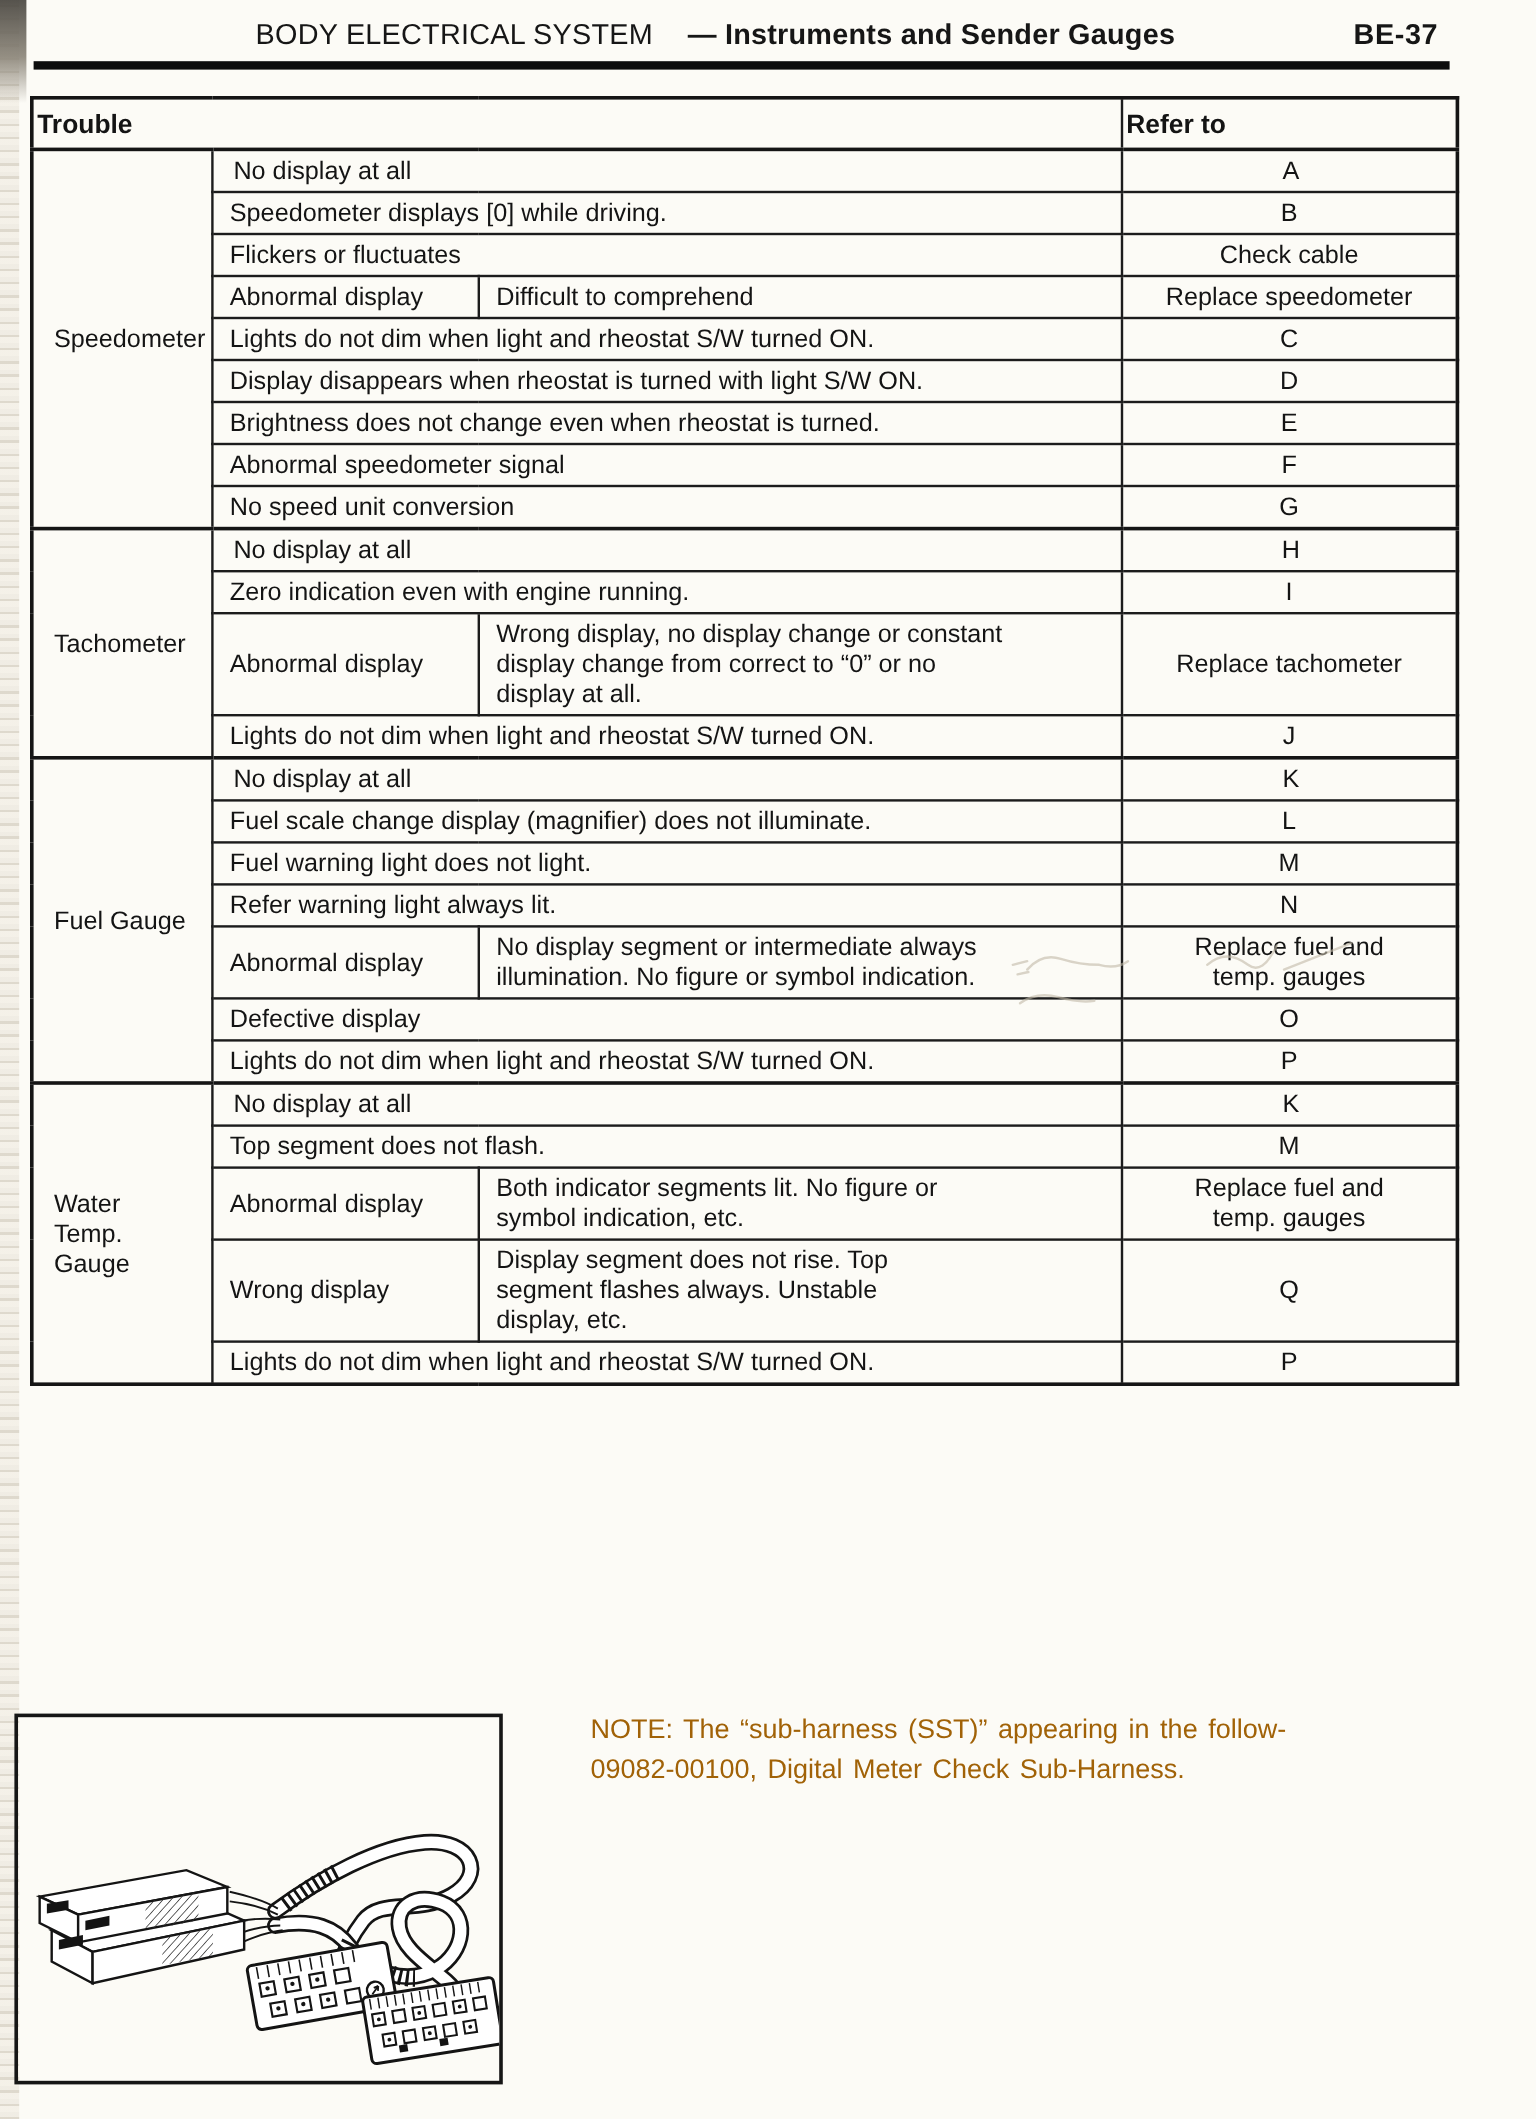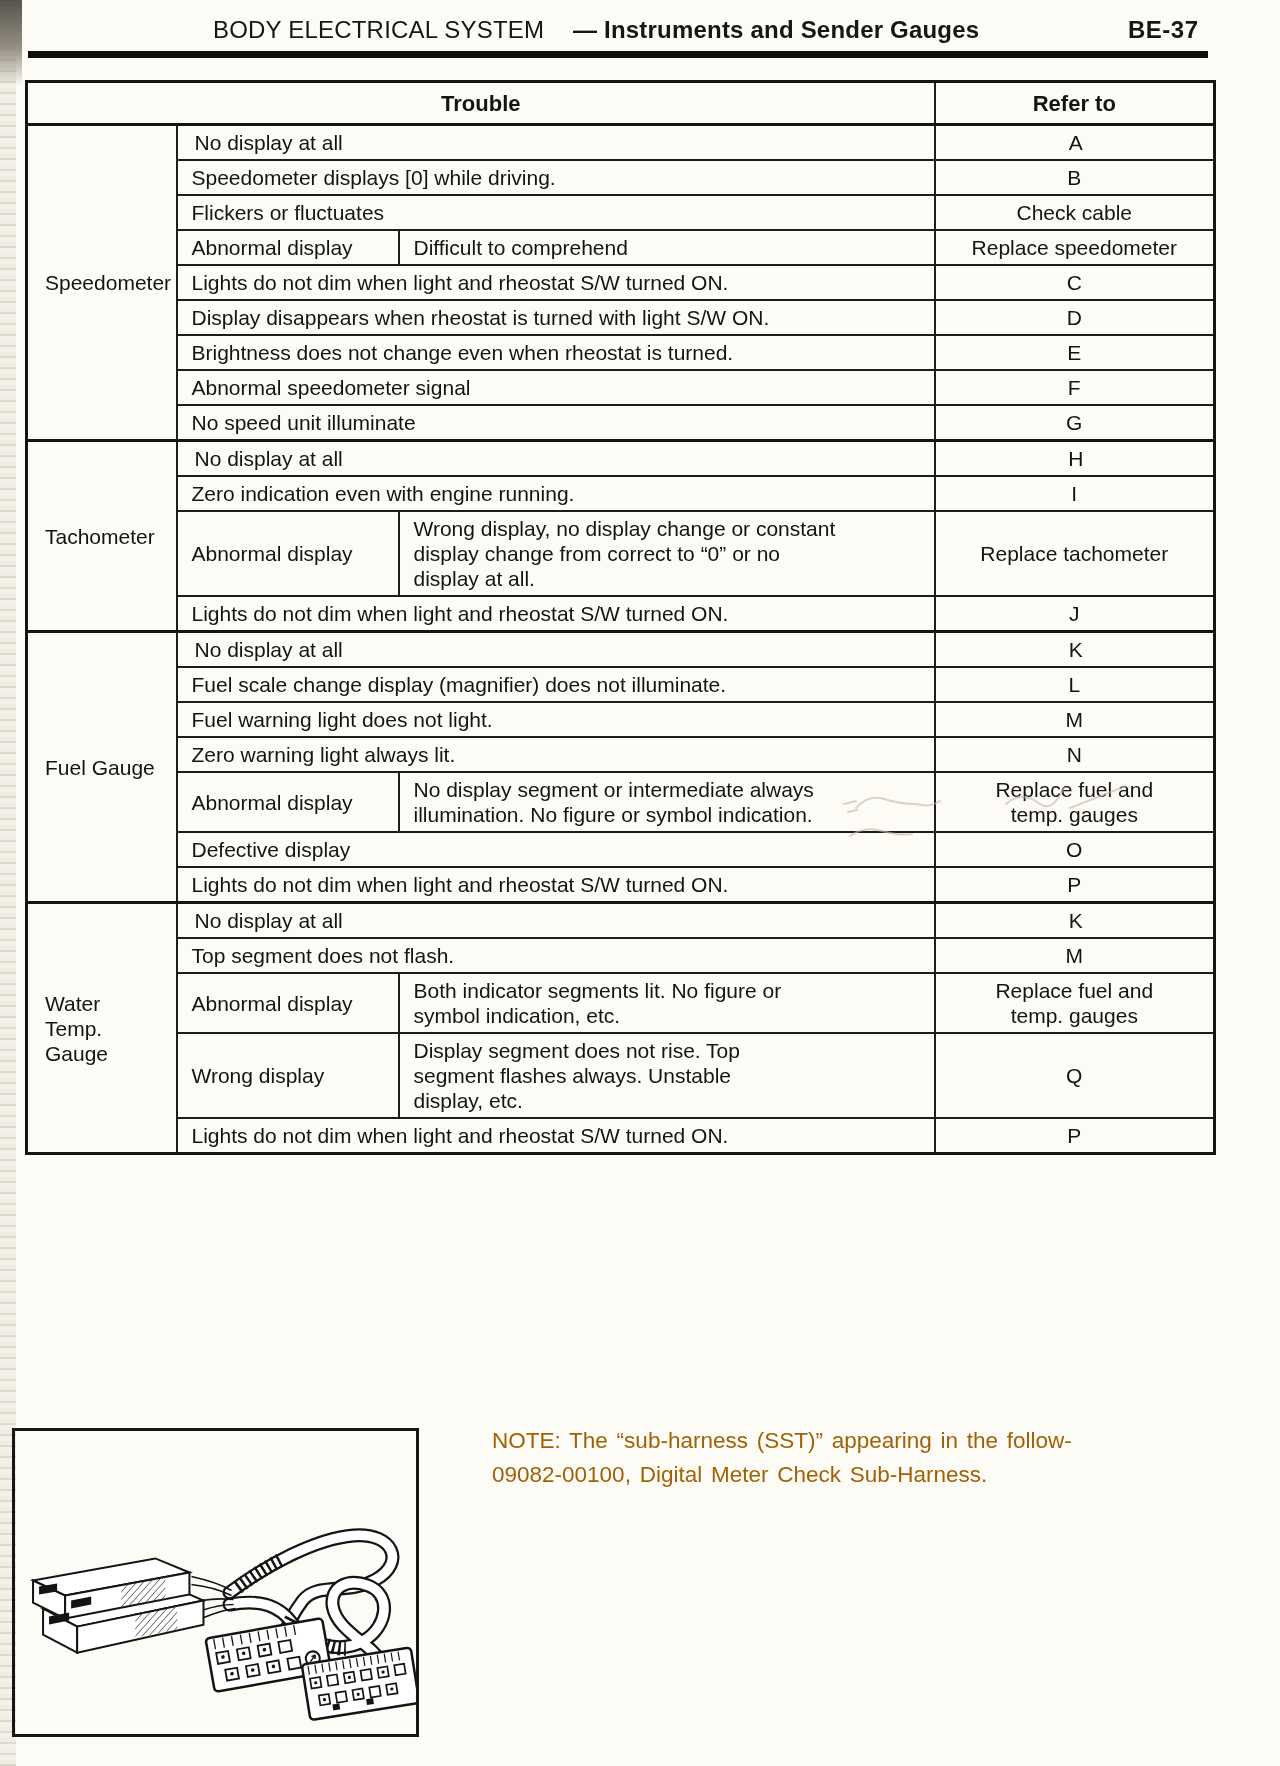--- a/index.html
+++ b/index.html
@@ -39,21 +39,21 @@
     border:3px solid #151515;
   }
   table.tbl td{
     border:2px solid #1c1c1c;
     padding:4px 14px;
     font-size:21px;line-height:25px;
     vertical-align:middle;
     color:#141414;
   }
   table.tbl tr.hdr td{
-    font-weight:bold;text-align:center;font-size:22px;height:34px;padding:3px;
+    font-weight:bold;font-size:22px;height:34px;padding:3px;
   }
   table.tbl tr.sec td{border-top:3px solid #151515;padding-left:17px;}
   td.comp{padding:4px 4px 4px 8px;white-space:pre-line;}
   td.refer{text-align:center;padding:4px 8px;white-space:pre-line;}
   td.sub-detail{white-space:pre-line;}
   
   .note{
     position:absolute;left:492px;top:1424px;width:600px;
     font-size:22.5px;line-height:34px;word-spacing:2.5px;color:#a16207;
   }
@@ -120,21 +120,21 @@
   </tr>
   <tr>
     <td colspan="2">Brightness does not change even when rheostat is turned.</td>
     <td class="refer">E</td>
   </tr>
   <tr>
     <td colspan="2">Abnormal speedometer signal</td>
     <td class="refer">F</td>
   </tr>
   <tr>
-    <td colspan="2">No speed unit illuminate</td>
+    <td colspan="2">No speed unit conversion</td>
     <td class="refer">G</td>
   </tr>
 
   <tr class="sec">
     <td class="comp" rowspan="4">Tachometer</td>
     <td colspan="2">No display at all</td>
     <td class="refer">H</td>
   </tr>
   <tr>
     <td colspan="2">Zero indication even with engine running.</td>
@@ -159,21 +159,21 @@
   </tr>
   <tr>
     <td colspan="2">Fuel scale change display (magnifier) does not illuminate.</td>
     <td class="refer">L</td>
   </tr>
   <tr>
     <td colspan="2">Fuel warning light does not light.</td>
     <td class="refer">M</td>
   </tr>
   <tr>
-    <td colspan="2">Zero warning light always lit.</td>
+    <td colspan="2">Refer warning light always lit.</td>
     <td class="refer">N</td>
   </tr>
   <tr>
     <td class="sub-label">Abnormal display</td>
     <td class="sub-detail">No display segment or intermediate always
 illumination. No figure or symbol indication.</td>
     <td class="refer">Replace fuel and
 temp. gauges</td>
   </tr>
   <tr>

